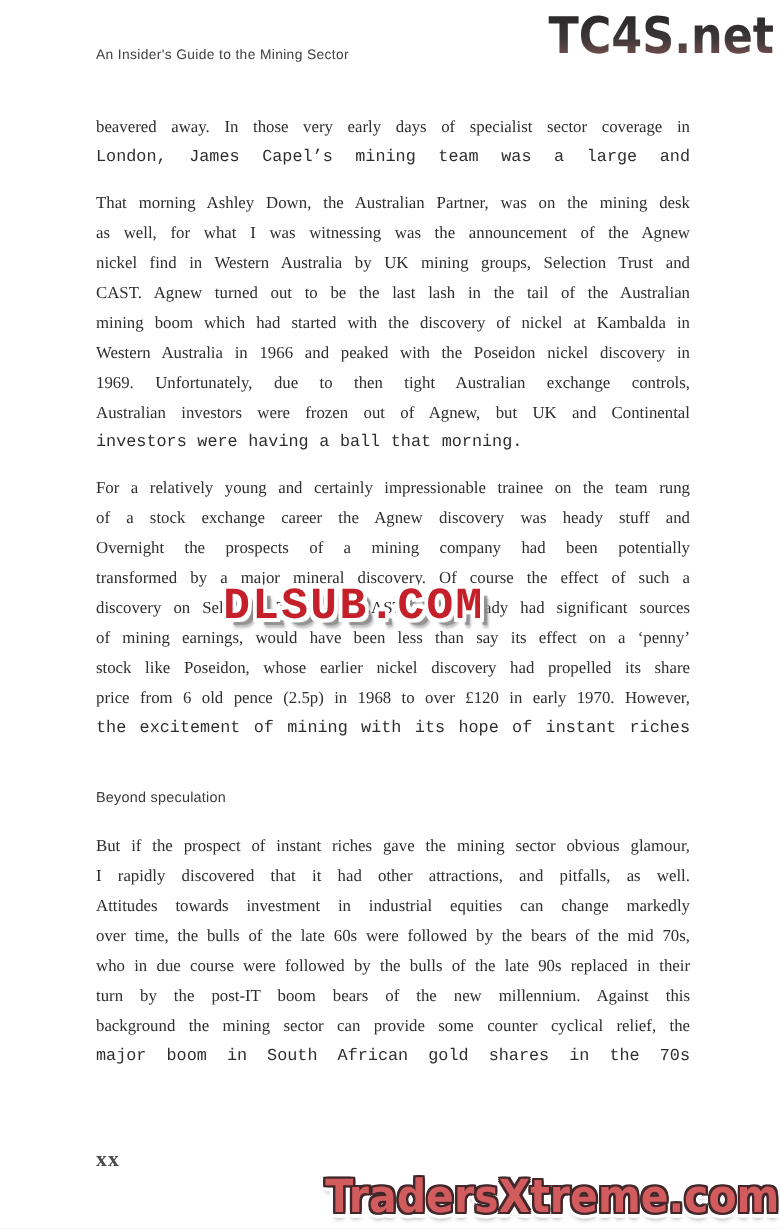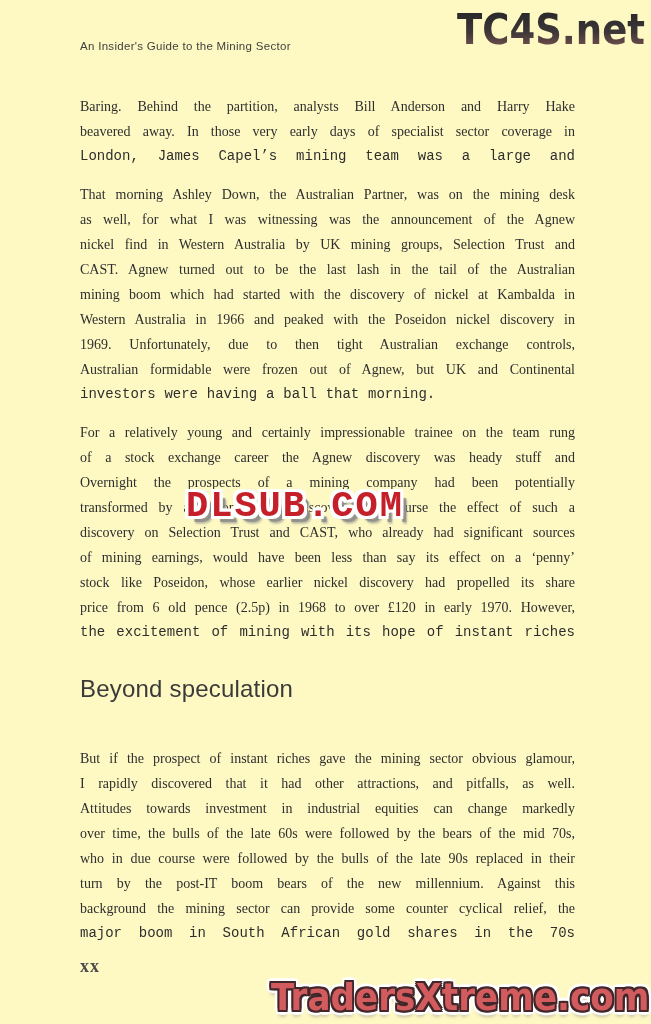--- a/index.html
+++ b/index.html
@@ -1,19 +1,19 @@
 <!DOCTYPE html>
 <html><head>
 <meta charset="utf-8">
 <style>
   html,body{margin:0;padding:0;background:#e8e8e8;}
   .page{
     position:relative;
     width:651px;height:1024px;
-    background:#fef9c3;
+    background:#ffffff;
     overflow:hidden;
     font-family:"Liberation Serif", serif;
   }
   
   .running-header{
     position:absolute;left:80px;top:40px;
     font-family:"Liberation Sans", sans-serif;
     font-size:11.5px;letter-spacing:.3px;color:#3f3f3f;
   }
   
@@ -24,23 +24,23 @@
     color:#2e2e2e;
   }
   .para{margin:0 0 13px 0;}
   .line{
     font-size:14px;line-height:25px;height:25px;overflow:hidden;
     text-align:justify;text-align-last:justify;
     word-spacing:.4px;
   }
   .line.last{text-align-last:left;font-family:Liberation Mono, monospace;}
   .section-heading{
-    margin-top:30px;margin-bottom:43px;height:28px;line-height:28px;
+    margin-top:30px;margin-bottom:15px;height:28px;line-height:28px;
     font-family:"Liberation Sans", sans-serif;
-    font-size:24px;color:#3a3a3a;letter-spacing:.2px;
+    font-size:12px;color:#3a3a3a;letter-spacing:.2px;
   }
   
   .dlsub{
     position:absolute;left:186px;top:484px;z-index:5;
     font-family:Liberation Mono, monospace;font-weight:bold;
     font-size:37px;line-height:44px;letter-spacing:2px;
     color:#c5202a;white-space:nowrap;
     text-shadow:
       -3px -3px 0 #ffffff, 3px -3px 0 #ffffff,
       -3px  3px 0 #ffffff, 3px  3px 0 #ffffff,
@@ -85,33 +85,32 @@
         <stop offset="0%" stop-color="#232324"></stop>
         <stop offset="55%" stop-color="#3c3638"></stop>
         <stop offset="100%" stop-color="#8b5a56"></stop>
       </linearGradient>
     </defs>
     <text x="98" y="42" text-anchor="middle" font-family="'DejaVu Sans', sans-serif" font-weight="bold" font-size="42" fill="url(#tc4sGrad)" textLength="188" lengthAdjust="spacingAndGlyphs">TC4S.net</text>
   </svg>
 
   <div class="flow">
       <div class="para">
-        <div class="line">Baring. Behind the partition, analysts Bill Anderson and Harry Hake</div>
         <div class="line">beavered away. In those very early days of specialist sector coverage in</div>
         <div class="line last">London, James Capel’s mining team was a large and formidable entity.</div>
       </div>
       <div class="para">
         <div class="line">That morning Ashley Down, the Australian Partner, was on the mining desk</div>
         <div class="line">as well, for what I was witnessing was the announcement of the Agnew</div>
         <div class="line">nickel find in Western Australia by UK mining groups, Selection Trust and</div>
         <div class="line">CAST. Agnew turned out to be the last lash in the tail of the Australian</div>
         <div class="line">mining boom which had started with the discovery of nickel at Kambalda in</div>
         <div class="line">Western Australia in 1966 and peaked with the Poseidon nickel discovery in</div>
         <div class="line">1969. Unfortunately, due to then tight Australian exchange controls,</div>
-        <div class="line">Australian formidable were frozen out of Agnew, but UK and Continental</div>
+        <div class="line">Australian investors were frozen out of Agnew, but UK and Continental</div>
         <div class="line last">investors were having a ball that morning.</div>
       </div>
       <div class="para">
         <div class="line">For a relatively young and certainly impressionable trainee on the team rung</div>
         <div class="line">of a stock exchange career the Agnew discovery was heady stuff and</div>
         <div class="line">Overnight the prospects of a mining company had been potentially</div>
         <div class="line">transformed by a major mineral discovery. Of course the effect of such a</div>
         <div class="line">discovery on Selection Trust and CAST, who already had significant sources</div>
         <div class="line">of mining earnings, would have been less than say its effect on a ‘penny’</div>
         <div class="line">stock like Poseidon, whose earlier nickel discovery had propelled its share</div>

